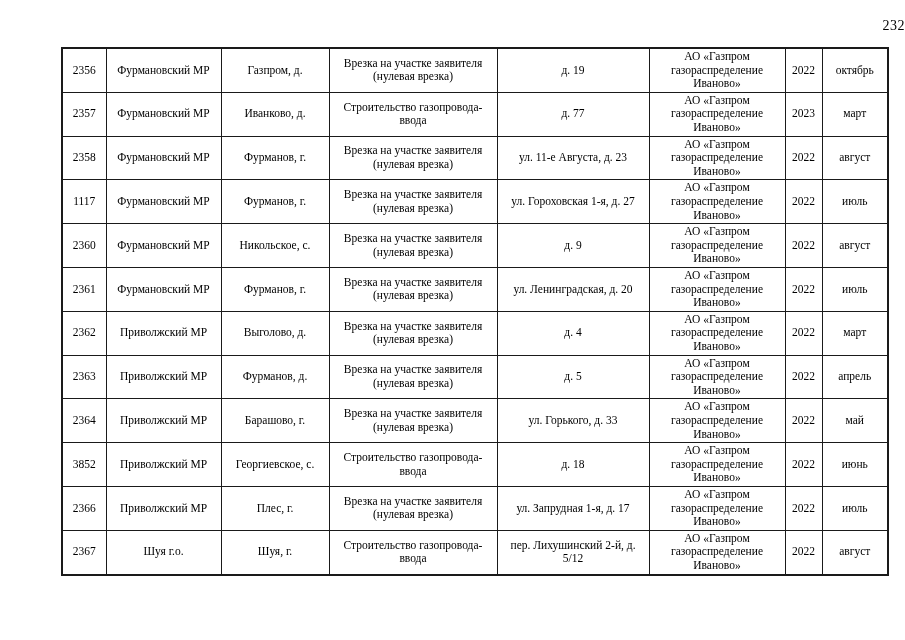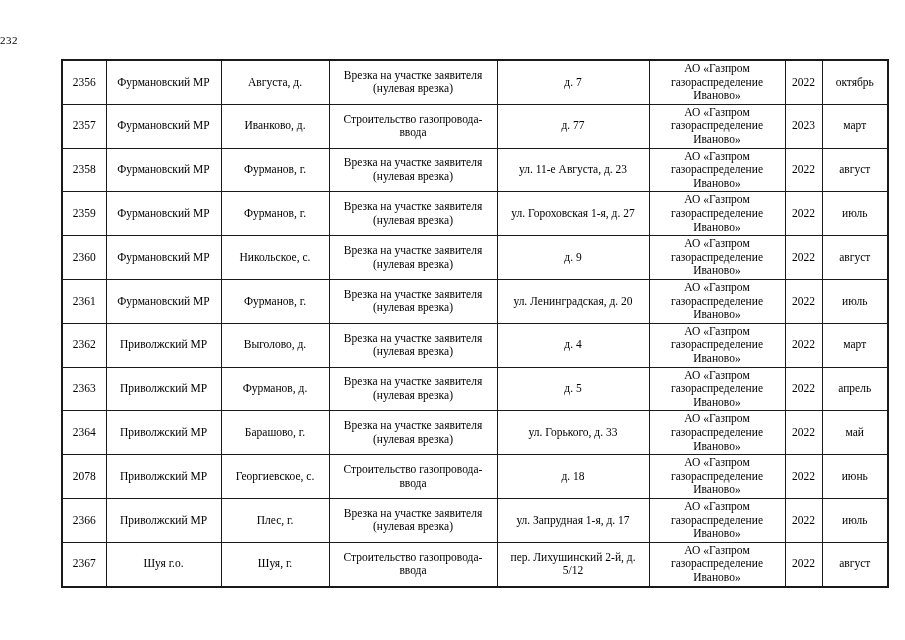--- a/index.html
+++ b/index.html
@@ -12,23 +12,23 @@
     font-family: "Liberation Serif", "DejaVu Serif", serif;
     color: #000000;
   }
   .page {
     position: relative;
     width: 905px;
     height: 640px;
     background: #ffffff;
   }
   .page-number {
-    padding-top: 34px;
-    text-align: left;
-    font-size: 11px;
+    padding-top: 18px;
+    text-align: right;
+    font-size: 14px;
     letter-spacing: 0.5px;
   }
   table.data-table {
     margin-left: 61px;
     margin-top: 13px;
     border-collapse: collapse;
     table-layout: fixed;
     width: 826px;
     border: 2px solid #1a1a1a;
   }
@@ -65,23 +65,23 @@
       <col class="c-work">
       <col class="c-address">
       <col class="c-org">
       <col class="c-year">
       <col class="c-month">
     </colgroup>
     <tbody>
   <tr>
     <td>2356</td>
     <td>Фурмановский МР</td>
-    <td>Августа, д.</td>
-    <td>Врезка на участке заявителя (нулевая врезка)</td>
-    <td>д. 7</td>
+    <td>Газпром, д.</td>
+    <td>Врезка на участке заявителя (нулевая врезка)</td>
+    <td>д. 19</td>
     <td>АО «Газпром газораспределение Иваново»</td>
     <td>2022</td>
     <td>октябрь</td>
   </tr>
 
   <tr>
     <td>2357</td>
     <td>Фурмановский МР</td>
     <td>Иванково, д.</td>
     <td>Строительство газопровода-ввода</td>
@@ -96,21 +96,21 @@
     <td>Фурмановский МР</td>
     <td>Фурманов, г.</td>
     <td>Врезка на участке заявителя (нулевая врезка)</td>
     <td>ул. 11-е Августа, д. 23</td>
     <td>АО «Газпром газораспределение Иваново»</td>
     <td>2022</td>
     <td>август</td>
   </tr>
 
   <tr>
-    <td>2359</td>
+    <td>1117</td>
     <td>Фурмановский МР</td>
     <td>Фурманов, г.</td>
     <td>Врезка на участке заявителя (нулевая врезка)</td>
     <td>ул. Гороховская 1-я, д. 27</td>
     <td>АО «Газпром газораспределение Иваново»</td>
     <td>2022</td>
     <td>июль</td>
   </tr>
 
   <tr>
@@ -162,21 +162,21 @@
     <td>Приволжский МР</td>
     <td>Барашово, г.</td>
     <td>Врезка на участке заявителя (нулевая врезка)</td>
     <td>ул. Горького, д. 33</td>
     <td>АО «Газпром газораспределение Иваново»</td>
     <td>2022</td>
     <td>май</td>
   </tr>
 
   <tr>
-    <td>2078</td>
+    <td>3852</td>
     <td>Приволжский МР</td>
     <td>Георгиевское, с.</td>
     <td>Строительство газопровода-ввода</td>
     <td>д. 18</td>
     <td>АО «Газпром газораспределение Иваново»</td>
     <td>2022</td>
     <td>июнь</td>
   </tr>
 
   <tr>

